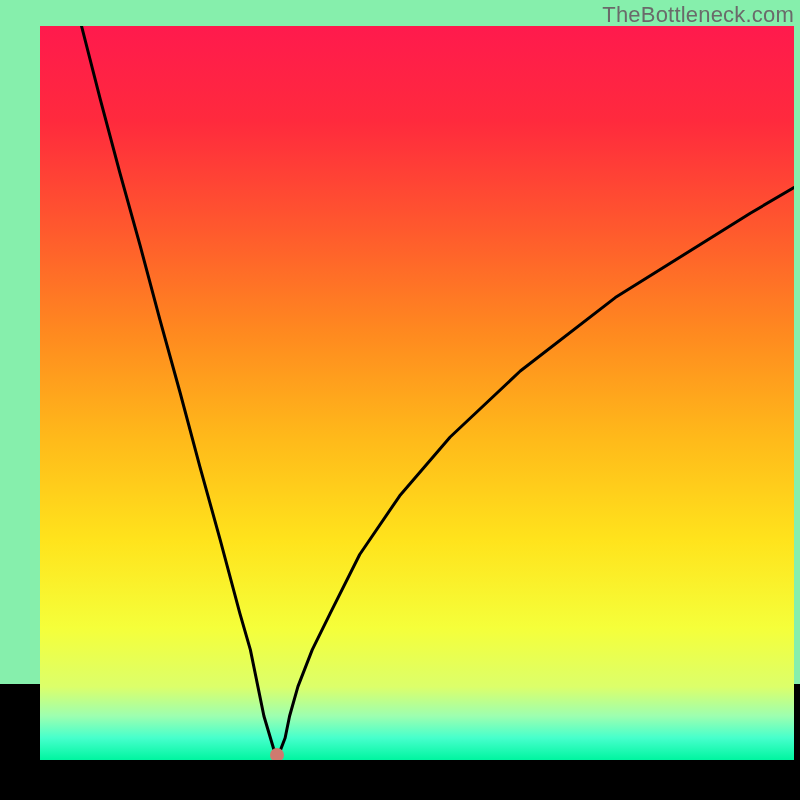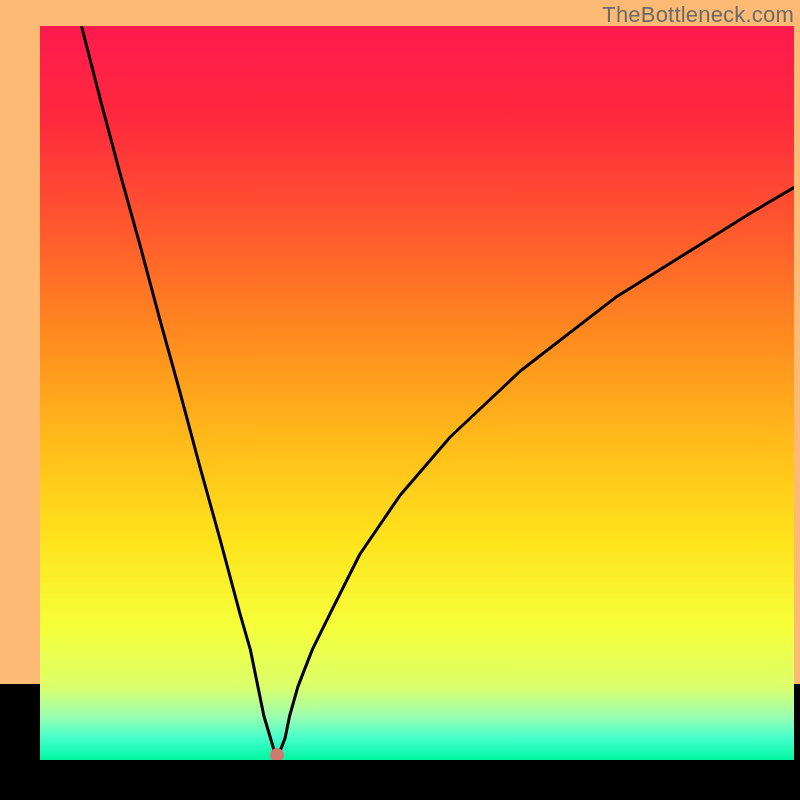--- a/index.html
+++ b/index.html
@@ -8,21 +8,21 @@
     width: 800px;
     height: 800px;
     overflow: hidden;
     background: #000;
     font-family: Arial, Helvetica, sans-serif;
   }
   .frame {
     position: relative;
     width: 800px;
     height: 684px;
-    background: #fdba74;
+    background: #86efac;
   }
   .watermark {
     position: absolute;
     top: 2px;
     right: 6px;
     font-size: 22px;
     font-weight: 500;
     color: #6a6a6a;
     letter-spacing: 0.2px;
     z-index: 10;

